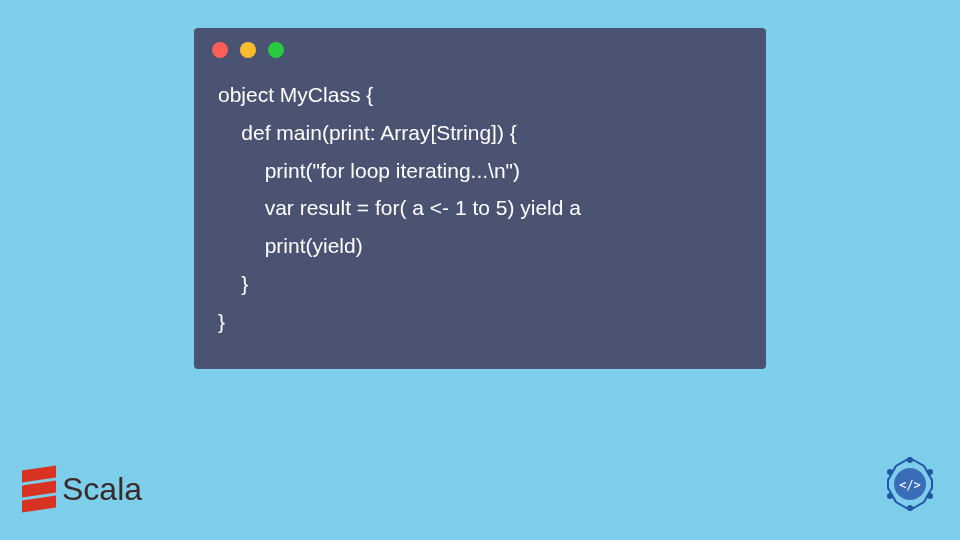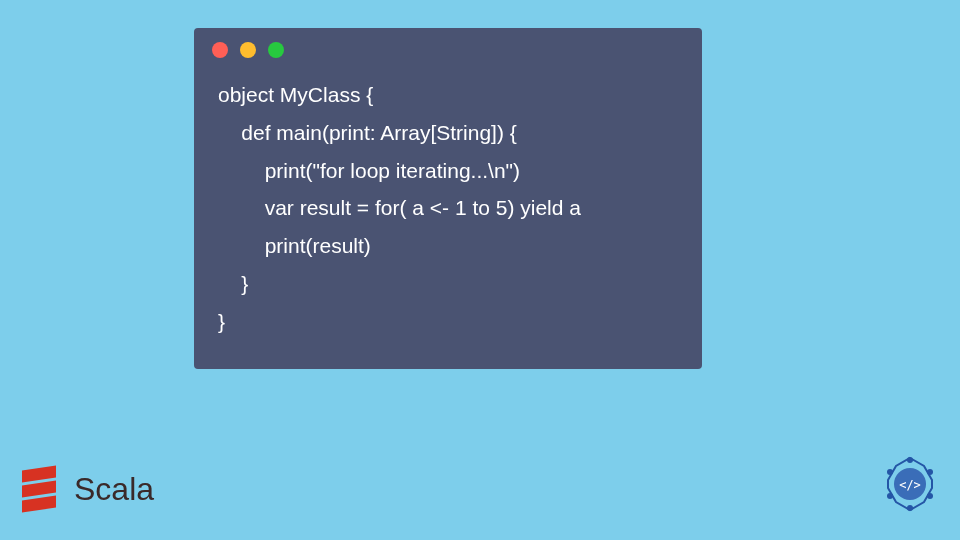--- a/index.html
+++ b/index.html
@@ -11,21 +11,21 @@
       width: 960px;
       height: 540px;
       background-color: #7dceeb;
       position: relative;
       font-family: Arial, Helvetica, sans-serif;
     }
     .code-block {
       position: absolute;
       top: 28px;
       left: 194px;
-      width: 508px;
+      width: 572px;
       background-color: #4a5372;
       border-radius: 4px;
       padding-bottom: 20px;
     }
     .window-controls {
       display: flex;
       gap: 12px;
       padding: 14px 18px 10px 18px;
     }
     .dot {
@@ -45,21 +45,21 @@
     }
     .code-line {
       white-space: pre;
     }
     .scala-logo {
       position: absolute;
       bottom: 28px;
       left: 22px;
       display: flex;
       align-items: center;
-      gap: 18px;
+      gap: 6px;
     }
     .scala-icon {
       width: 34px;
       height: 46px;
       position: relative;
     }
     .scala-stripe {
       position: absolute;
       width: 100%;
       height: 12px;
@@ -98,21 +98,21 @@
   <div class="window-controls">
     <div class="dot dot-red"></div>
     <div class="dot dot-yellow"></div>
     <div class="dot dot-green"></div>
   </div>
   <div class="code-content">
     <div class="code-line">object MyClass {</div>
     <div class="code-line">    def main(print: Array[String]) {</div>
     <div class="code-line">        print("for loop iterating...\n")</div>
     <div class="code-line">        var result = for( a &lt;- 1 to 5) yield a</div>
-    <div class="code-line">        print(result)</div>
+    <div class="code-line">        print(yield)</div>
     <div class="code-line">    }</div>
     <div class="code-line">}</div>
   </div>
 </div>
 
 <div class="scala-logo">
   <div class="scala-icon">
     <div class="scala-stripe" style="top:2px;"></div>
     <div class="scala-stripe" style="top:17px;"></div>
     <div class="scala-stripe" style="top:32px;"></div>

